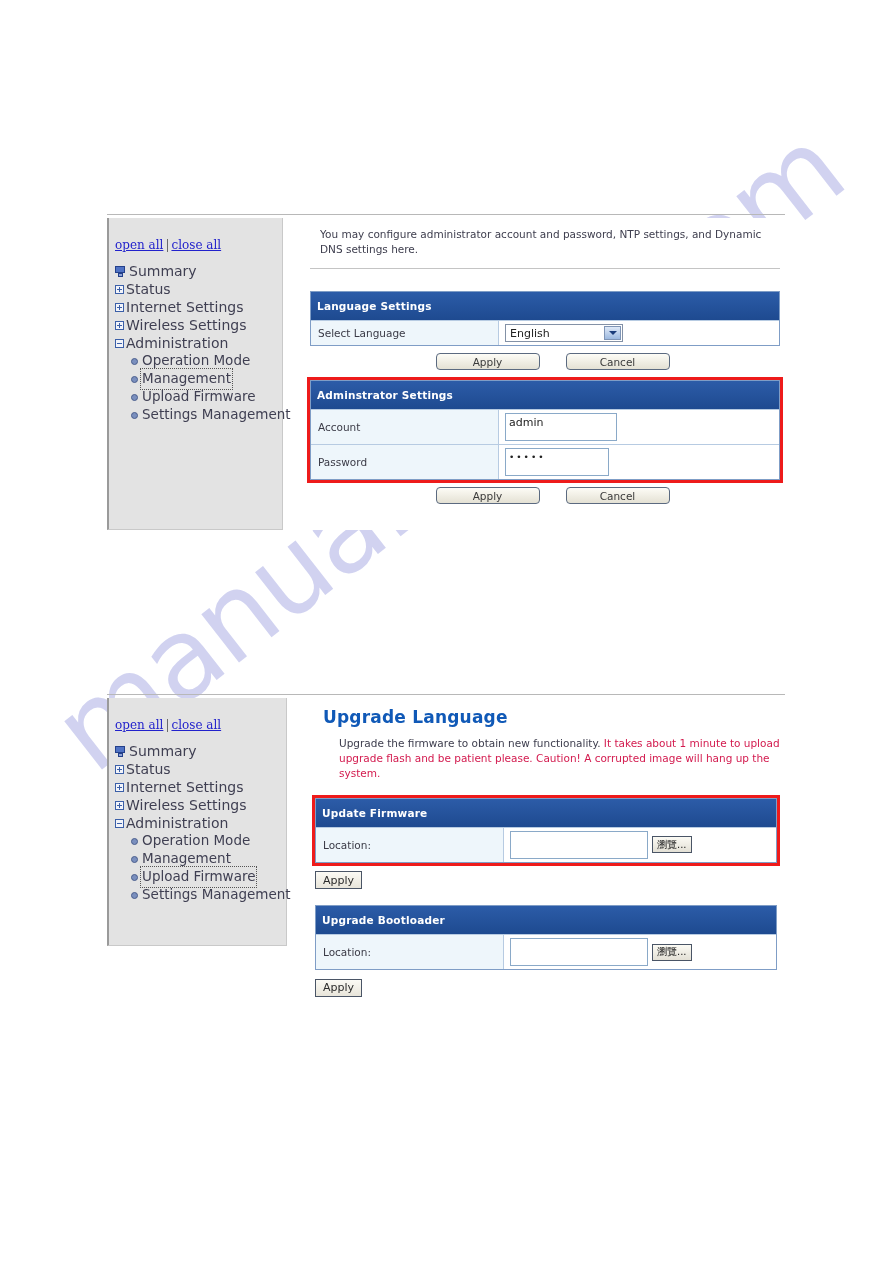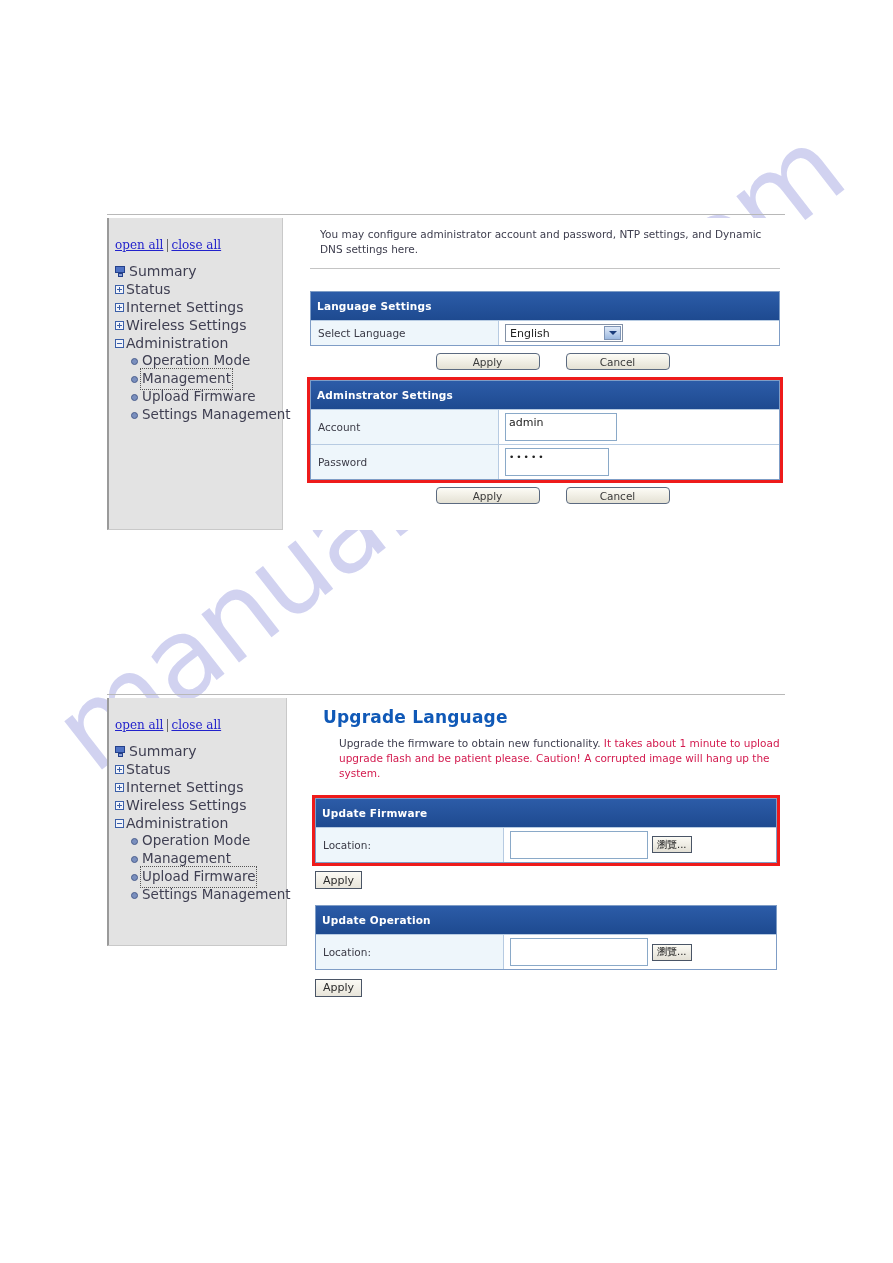--- a/index.html
+++ b/index.html
@@ -534,21 +534,21 @@
           <div class="btn-browse">瀏覽...</div>
         </div>
       </div>
     </div>
 
     <div style="margin-top:6px;">
       <div class="btn-rect">Apply</div>
     </div>
 
     <div class="panel" style="margin-top:16px; margin-left:0px; width:462px;">
-      <div class="panel-head">Update Operation</div>
+      <div class="panel-head">Upgrade Bootloader</div>
       <div class="panel-row">
         <div class="cell-label">Location:</div>
         <div class="cell-value">
           <div class="txt loc"></div>
           <div class="btn-browse">瀏覽...</div>
         </div>
       </div>
     </div>
 
     <div style="margin-top:6px;">

